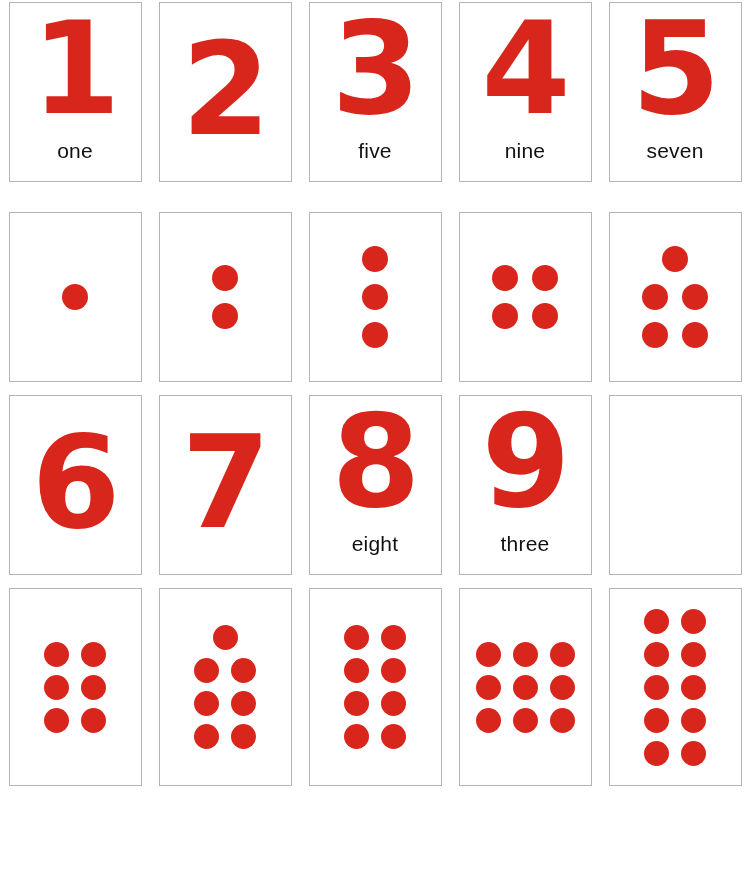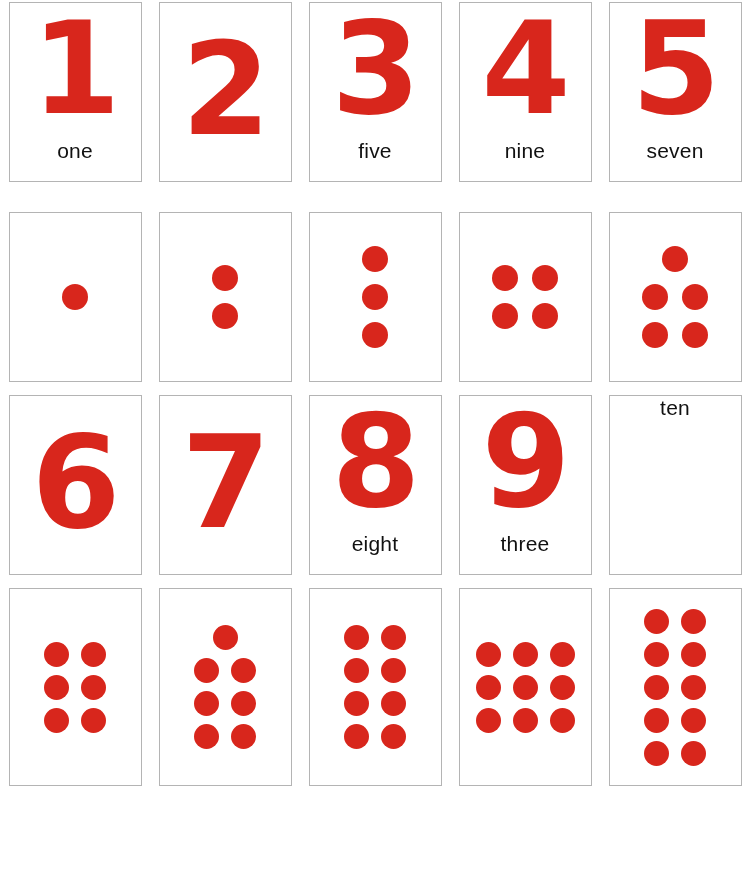--- a/index.html
+++ b/index.html
@@ -279,21 +279,20 @@
       <div class="card">
         <div class="numeral-face">
           <span class="numeral">9</span>
         </div>
         <div class="card-label">three</div>
       </div>
     </div>
 
     <div class="card-slot">
       <div class="card">
-        <div class="card-label">ten</div>
       </div>
     </div>
 
   </div>
 
   <div class="card-row row-dots-2 dots-tall">
 
     <div class="card-slot">
       <div class="card">
         <div class="dot-face">

